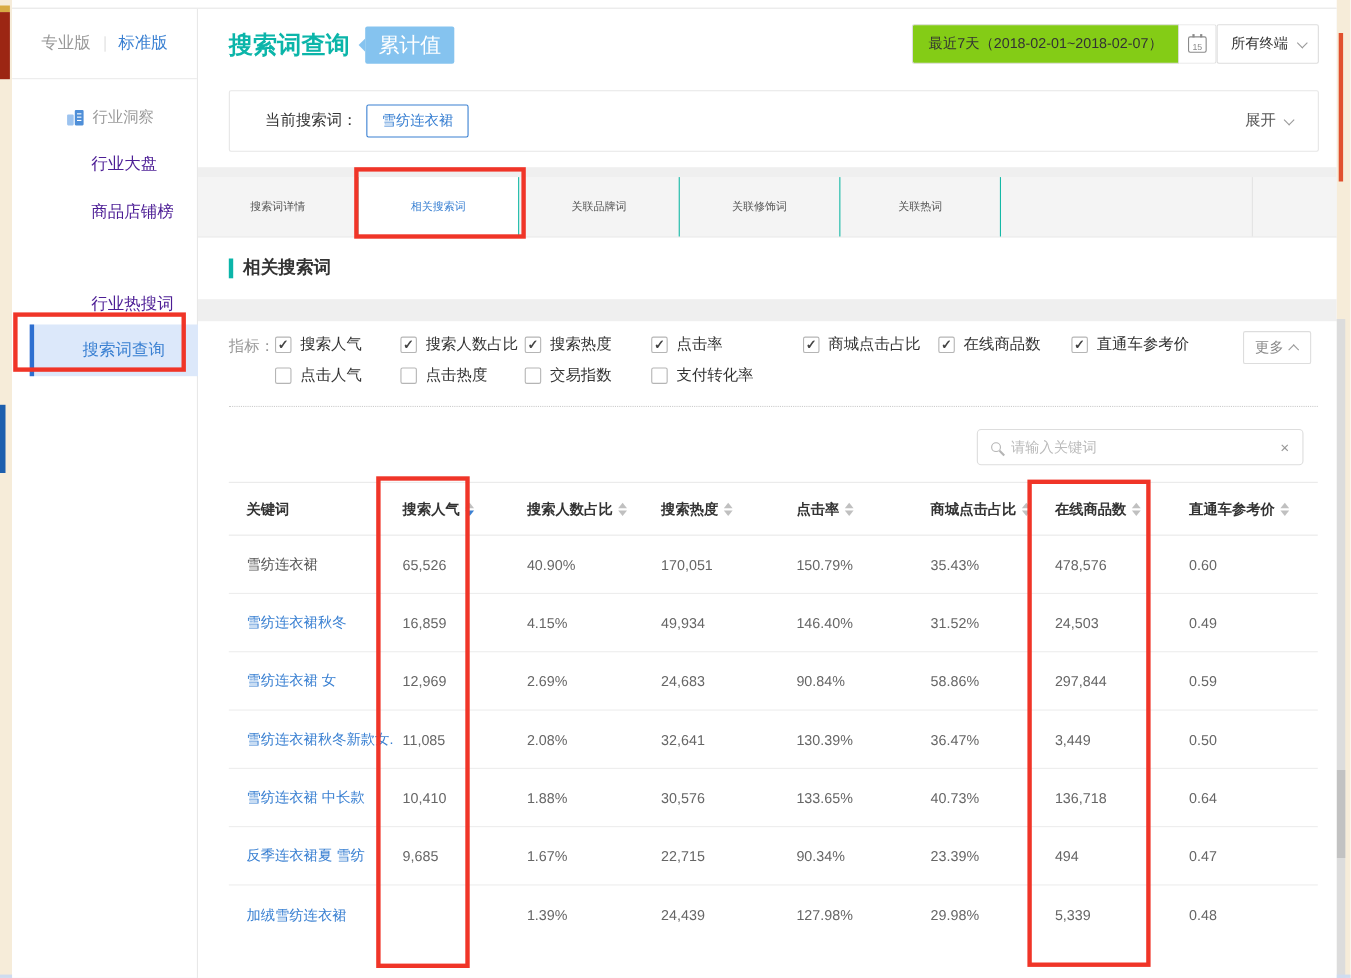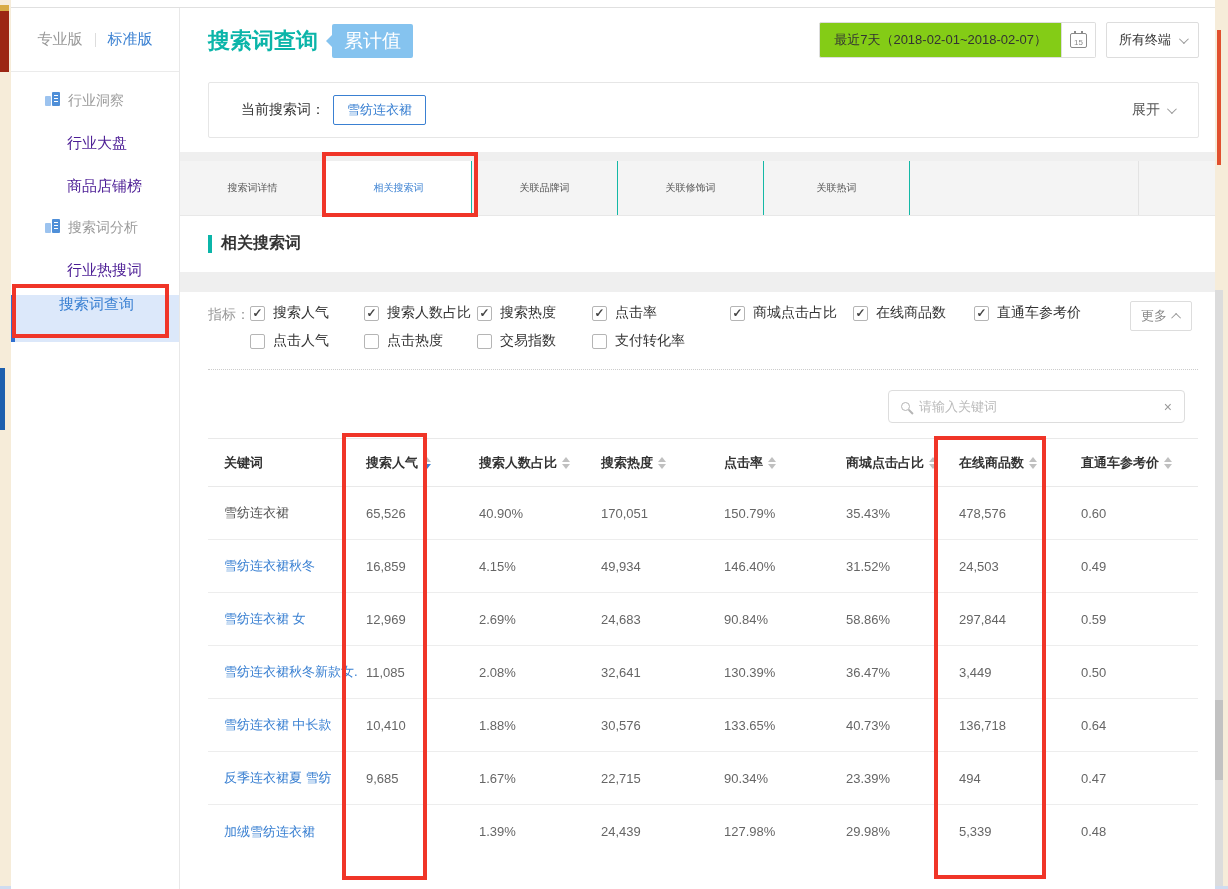--- a/index.html
+++ b/index.html
@@ -18,21 +18,21 @@
   .right-orange { position:absolute; left:1217px; top:30px; width:4px; height:135px; background:#e1502e; }
   .edge-bottom { position:absolute; left:0; top:886px; width:1228px; height:3px; background:#cfdcf0; }
   .top-strip { position:absolute; left:11px; top:0; width:1204px; height:8px; background:#fff; border-bottom:1px solid #e0e0e0; }
 
   
   .sidebar { position:absolute; left:11px; top:8px; width:169px; height:881px; background:#fff; border-right:1px solid #e8e8e8; }
   .version-tabs { position:absolute; left:0; top:0; width:100%; height:64px; display:flex; align-items:center; justify-content:center; gap:12px; border-bottom:1px solid #ebebeb; font-size:15px; }
   .vt-pro { color:#999; cursor:pointer; }
   .vt-std { color:#3a80d2; cursor:pointer; }
   .vt-div { width:1px; height:14px; background:#ddd; }
-  .side-item { position:absolute; left:0; width:100%; height:30px; display:flex; cursor:pointer; }
+  .side-item { position:absolute; left:16px; width:100%; height:30px; display:flex; align-items:center; cursor:pointer; }
   .side-item.group { color:#9a9a9a; font-size:14px; padding-left:34px; gap:8px; }
   .side-item.child { color:#4c1d95; font-size:15px; padding-left:56px; }
   .side-item.active { height:47px; background:#dce8fa; border-left:4px solid #2e6fd0; color:#3a80d2; padding-left:44px; }
   .bicon { width:15px; height:14px; position:relative; display:inline-block; }
   .bicon .b1 { position:absolute; left:0; bottom:0; width:6px; height:10px; background:#9cc3ef; border-radius:1px; }
   .bicon .b2 { position:absolute; left:7px; bottom:0; width:8px; height:14px; background:#4f8fd8; border-radius:1px; }
   .bicon .b2::after { content:""; position:absolute; left:2px; top:3px; width:4px; height:1px; background:#fff; box-shadow:0 3px 0 #fff, 0 6px 0 #fff; }
 
   
   .main { position:absolute; left:180px; top:8px; width:1035px; height:881px; background:#efefef; }
@@ -40,21 +40,21 @@
   .title-row { position:absolute; left:28px; top:16px; display:flex; align-items:center; gap:14px; }
   .page-title { font-size:22px; font-weight:bold; color:#0bb5a9; }
   .badge { position:relative; background:#85c3ef; color:#fff; font-size:19px; padding:4px 12px; border-radius:2px; }
   .badge::before { content:""; position:absolute; left:-6px; top:50%; margin-top:-6px; border-top:6px solid transparent; border-bottom:6px solid transparent; border-right:6px solid #85c3ef; }
   .hdr-controls { position:absolute; right:16px; top:14px; display:flex; align-items:stretch; }
   .date-box { height:36px; display:flex; align-items:center; padding:0 14px; border:1px solid #ddd; border-radius:2px 0 0 2px; color:#333; cursor:pointer; background:#84cc16; }
   .cal-box { width:34px; height:36px; display:flex; align-items:center; justify-content:center; border:1px solid #ddd; border-left:none; border-radius:0 2px 2px 0; cursor:pointer; background:#fff; }
   .cal { width:17px; height:15px; border:1px solid #8a8a8a; border-radius:2px; position:relative; font-size:8px; color:#8a8a8a; display:flex; align-items:flex-end; justify-content:center; }
   .cal::before { content:""; position:absolute; top:-3px; left:3px; width:2px; height:3px; background:#8a8a8a; box-shadow:7px 0 0 #8a8a8a; }
   .cal::after { content:"15"; line-height:9px; }
-  .term-box { height:36px; margin-left:10px; display:flex; align-items:center; gap:8px; padding:0 12px; border:1px solid #ddd; border-radius:2px; cursor:pointer; background:#fff; }
+  .term-box { height:36px; display:flex; align-items:center; gap:8px; padding:0 12px; border:1px solid #ddd; border-radius:2px; cursor:pointer; background:#fff; }
   .chev { display:inline-block; width:7px; height:7px; border-right:1px solid #999; border-bottom:1px solid #999; }
   .chev.down { transform:rotate(45deg) translateY(-2px); }
   .chev.up { transform:rotate(-135deg) translateY(-2px); }
   .current-bar { position:absolute; left:28px; top:74px; width:991px; height:56px; border:1px solid #e6e6e6; border-radius:2px; display:flex; align-items:center; }
   .current-label { margin-left:32px; color:#333; font-size:14px; }
   .term-chip { margin-left:8px; border:1px solid #3a80d2; color:#3a80d2; font-size:13px; padding:5px 13px; border-radius:2px; cursor:pointer; }
   .expand { position:absolute; right:24px; display:flex; align-items:center; gap:7px; color:#555; font-size:14px; cursor:pointer; }
 
   
   .tab-bar { position:absolute; left:0; top:153px; width:1035px; height:55px; background:#f4f4f4; border-bottom:1px solid #e8e8e8; display:flex; }
@@ -133,27 +133,20 @@
           <span class="b2"></span>
         </span>
       <span>行业洞察</span>
     </div>
     <div class="side-item child" style="top:126px;">
       <span>行业大盘</span>
     </div>
     <div class="side-item child" style="top:169px;">
       <span>商品店铺榜</span>
     </div>
-    <div class="side-item group" style="top:211px;">
-      <span class="bicon">
-          <span class="b1"></span>
-          <span class="b2"></span>
-        </span>
-      <span>搜索词分析</span>
-    </div>
     <div class="side-item child" style="top:253px;">
       <span>行业热搜词</span>
     </div>
     <div class="side-item child active" style="top:287px;">
       <span>搜索词查询</span>
     </div>
   </div>
 
   <div class="main">
 

